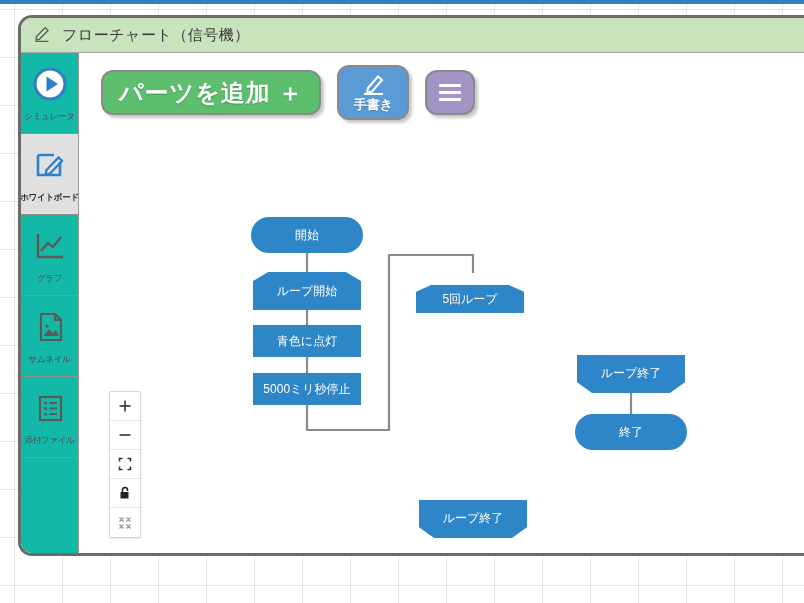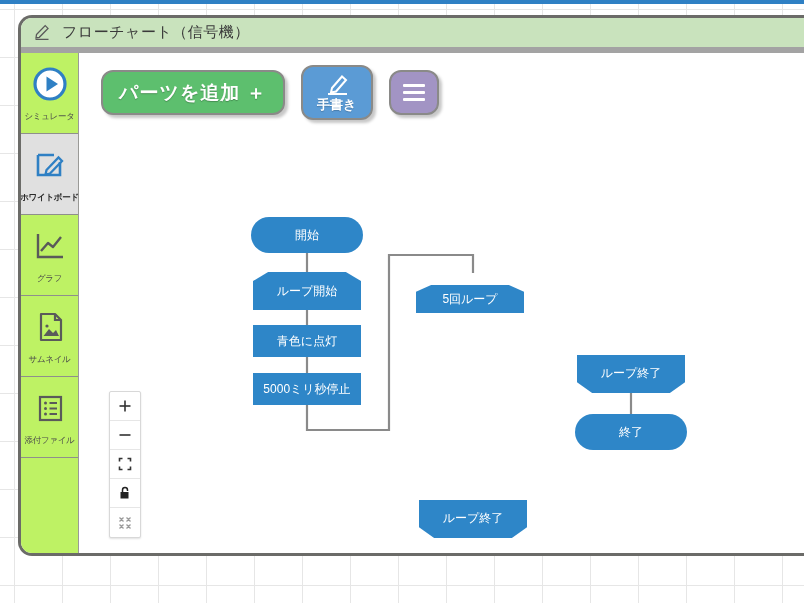--- a/index.html
+++ b/index.html
@@ -34,31 +34,31 @@
     border-right: none;
     background: #ffffff;
     overflow: hidden;
   }
   #title-bar {
     height: 35px;
     background: #c9e3bd;
     display: flex; align-items: center;
     padding-left: 12px;
     gap: 9px;
-    border-bottom: 6px solid #a3a3a3;
+    border-bottom: 1px solid #a3a3a3;
   }
   #title-text {
     font-size: 15px; color: #3a3a3a; letter-spacing: .5px;
   }
   .pencil-ic { display:block; }
   
   #card-body { display: flex; height: 503px; }
   #sidebar {
     width: 58px;
-    background: #bef264;
+    background: #14b8a6;
     display: flex; flex-direction: column;
     border-right: 1px solid #9a9a97;
     flex-shrink: 0;
   }
   .side-item {
     height: 81px;
     display: flex; flex-direction: column;
     align-items: center; justify-content: center;
     gap: 3px;
     border-bottom: 1px solid #8f8f8c;
@@ -87,21 +87,21 @@
   .btn {
     border: 2px solid #8a8a88;
     border-radius: 12px;
     box-shadow: 3px 3px 3px rgba(0,0,0,.22);
     display: flex; align-items: center; justify-content: center;
     cursor: pointer;
     user-select: none;
   }
   #btn-add {
     background: #5dbf6e; height: 45px; padding: 4px 16px;
-    color: #ffffff; font-size: 19px; font-weight: bold;
+    color: #ffffff; font-size: 24px; font-weight: bold;
     letter-spacing: 1px;
     text-shadow: 0 1px 1px rgba(0,0,0,.25);
   }
   #btn-draw {
     background: #5b9bd5; width: 72px; height: 55px;
     flex-direction: column; gap: 0;
   }
   #btn-draw .d-label {
     color: #ffffff; font-size: 13px; font-weight: bold;
     margin-top: -5px; text-shadow: 0 1px 1px rgba(0,0,0,.2);

